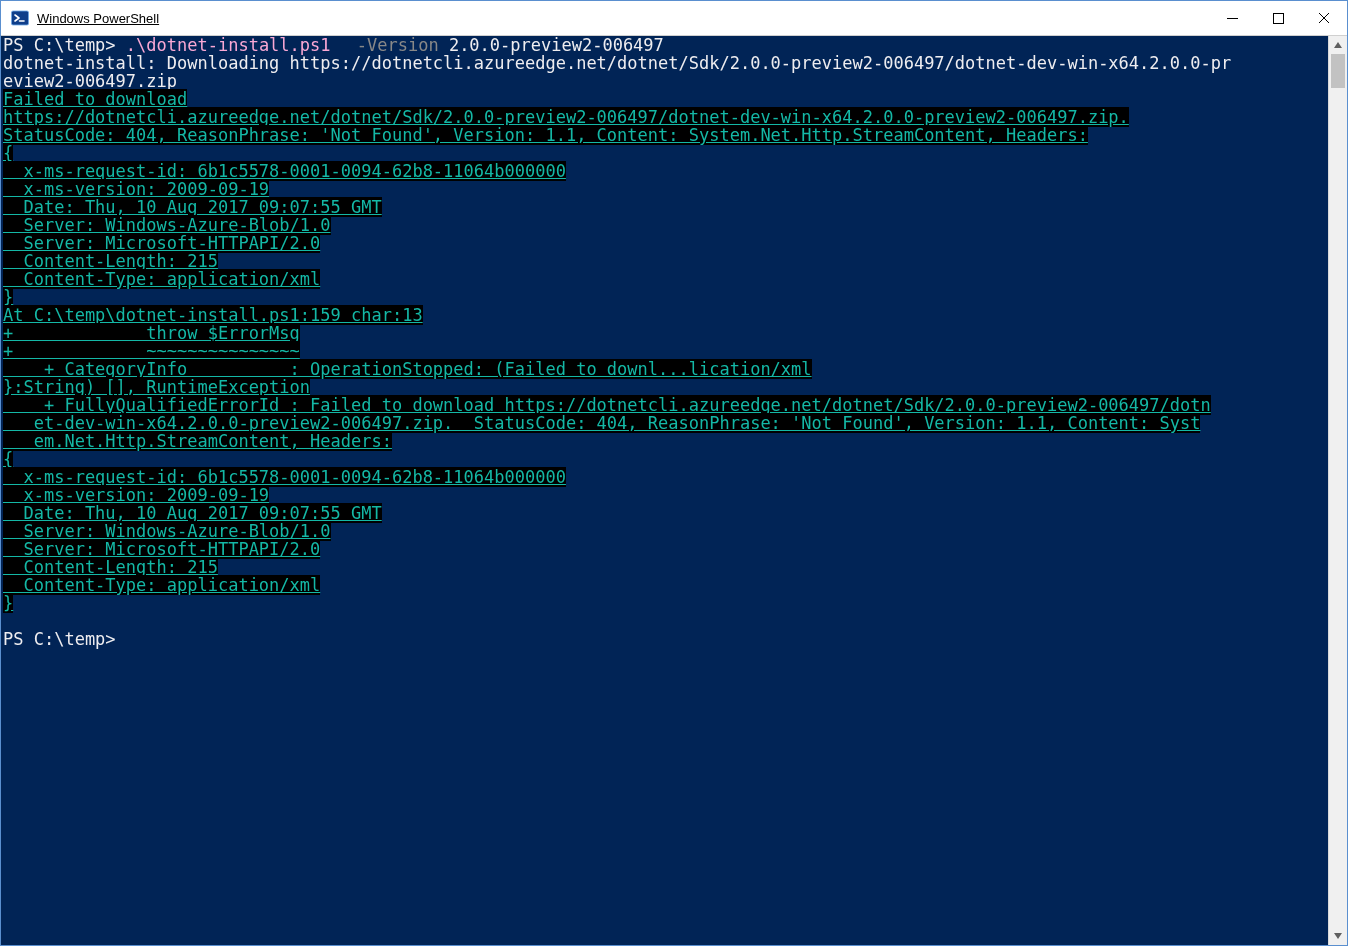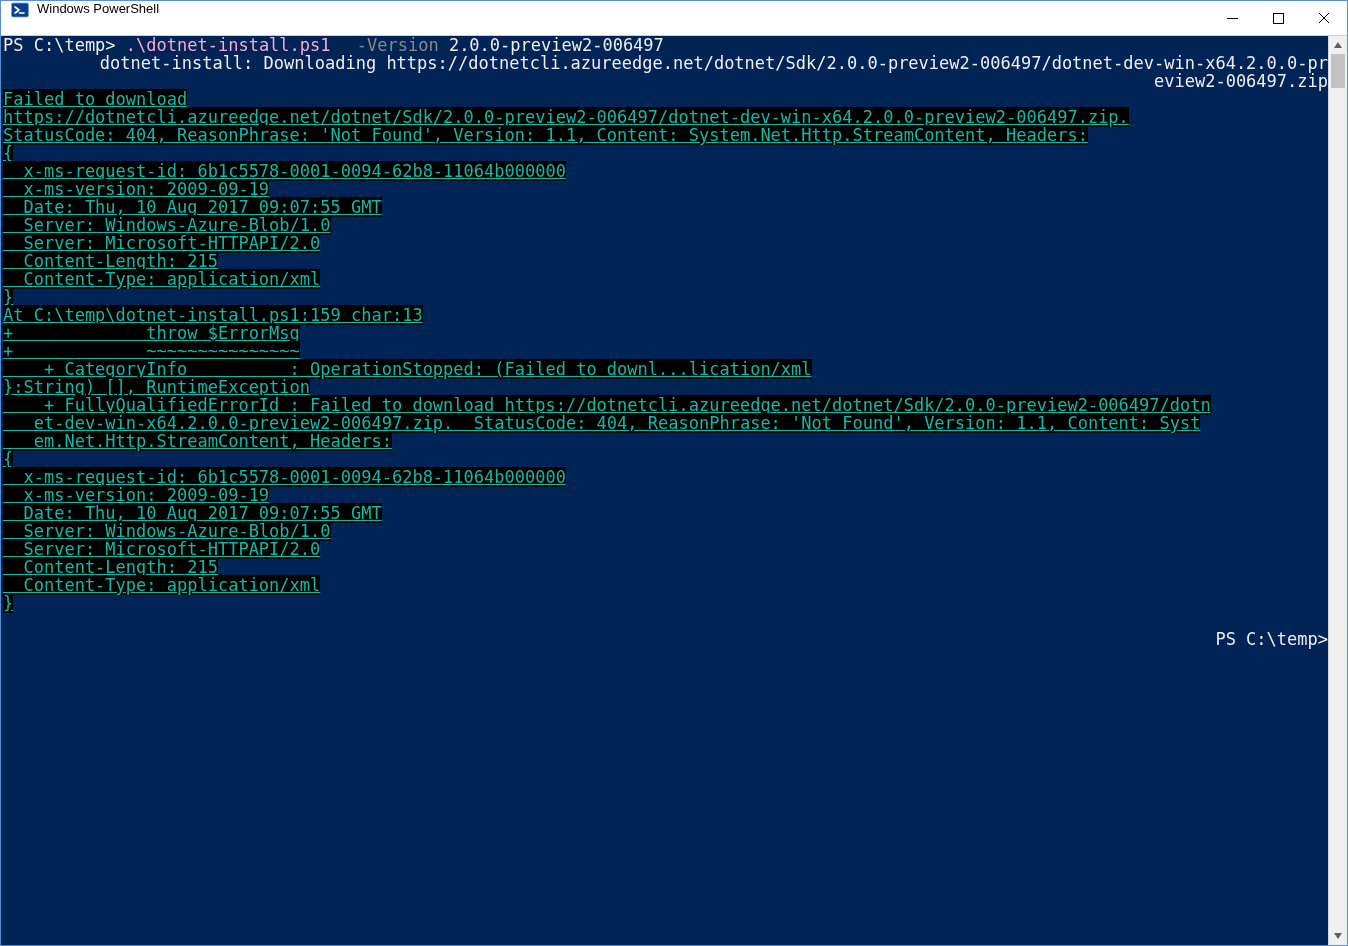--- a/index.html
+++ b/index.html
@@ -18,22 +18,24 @@
     box-sizing: border-box;
     border: 1px solid #5a8fcf;
     display: flex;
     flex-direction: column;
     background: #012456;
   }
   .titlebar {
     height: 34px;
     background: #ffffff;
     display: flex;
+    align-items: center;
     flex: 0 0 auto;
     border-bottom: 1px solid #d0d0d0;
+    text-decoration: underline;
   }
   .titlebar .app-icon {
     width: 18px;
     height: 18px;
     margin: 0 8px 0 10px;
     flex: 0 0 auto;
   }
   .titlebar .title-text {
     flex: 0 0 auto;
     font-size: 13px;
@@ -59,21 +61,21 @@
     font-family: Consolas, "Lucida Console", monospace;
     font-size: 17px;
     line-height: 18px;
     color: #eeedf0;
     white-space: pre;
     padding: 0 0 0 2px;
     overflow: hidden;
     letter-spacing: 0px;
   }
   .console .line { display: block; min-height: 18px; }
-  .p-white  { color: #eeedf0; text-align: right; }
+  .p-white  { color: #eeedf0; }
   .p-yellow { color: #f9a8d4; }
   .p-gray   { color: #888888; margin-left: 16px; }
   .err {
     color: #14b8a6;
     background: #000000;
     text-decoration: underline;
   }
   .scrollbar {
     width: 18px;
     flex: 0 0 18px;

